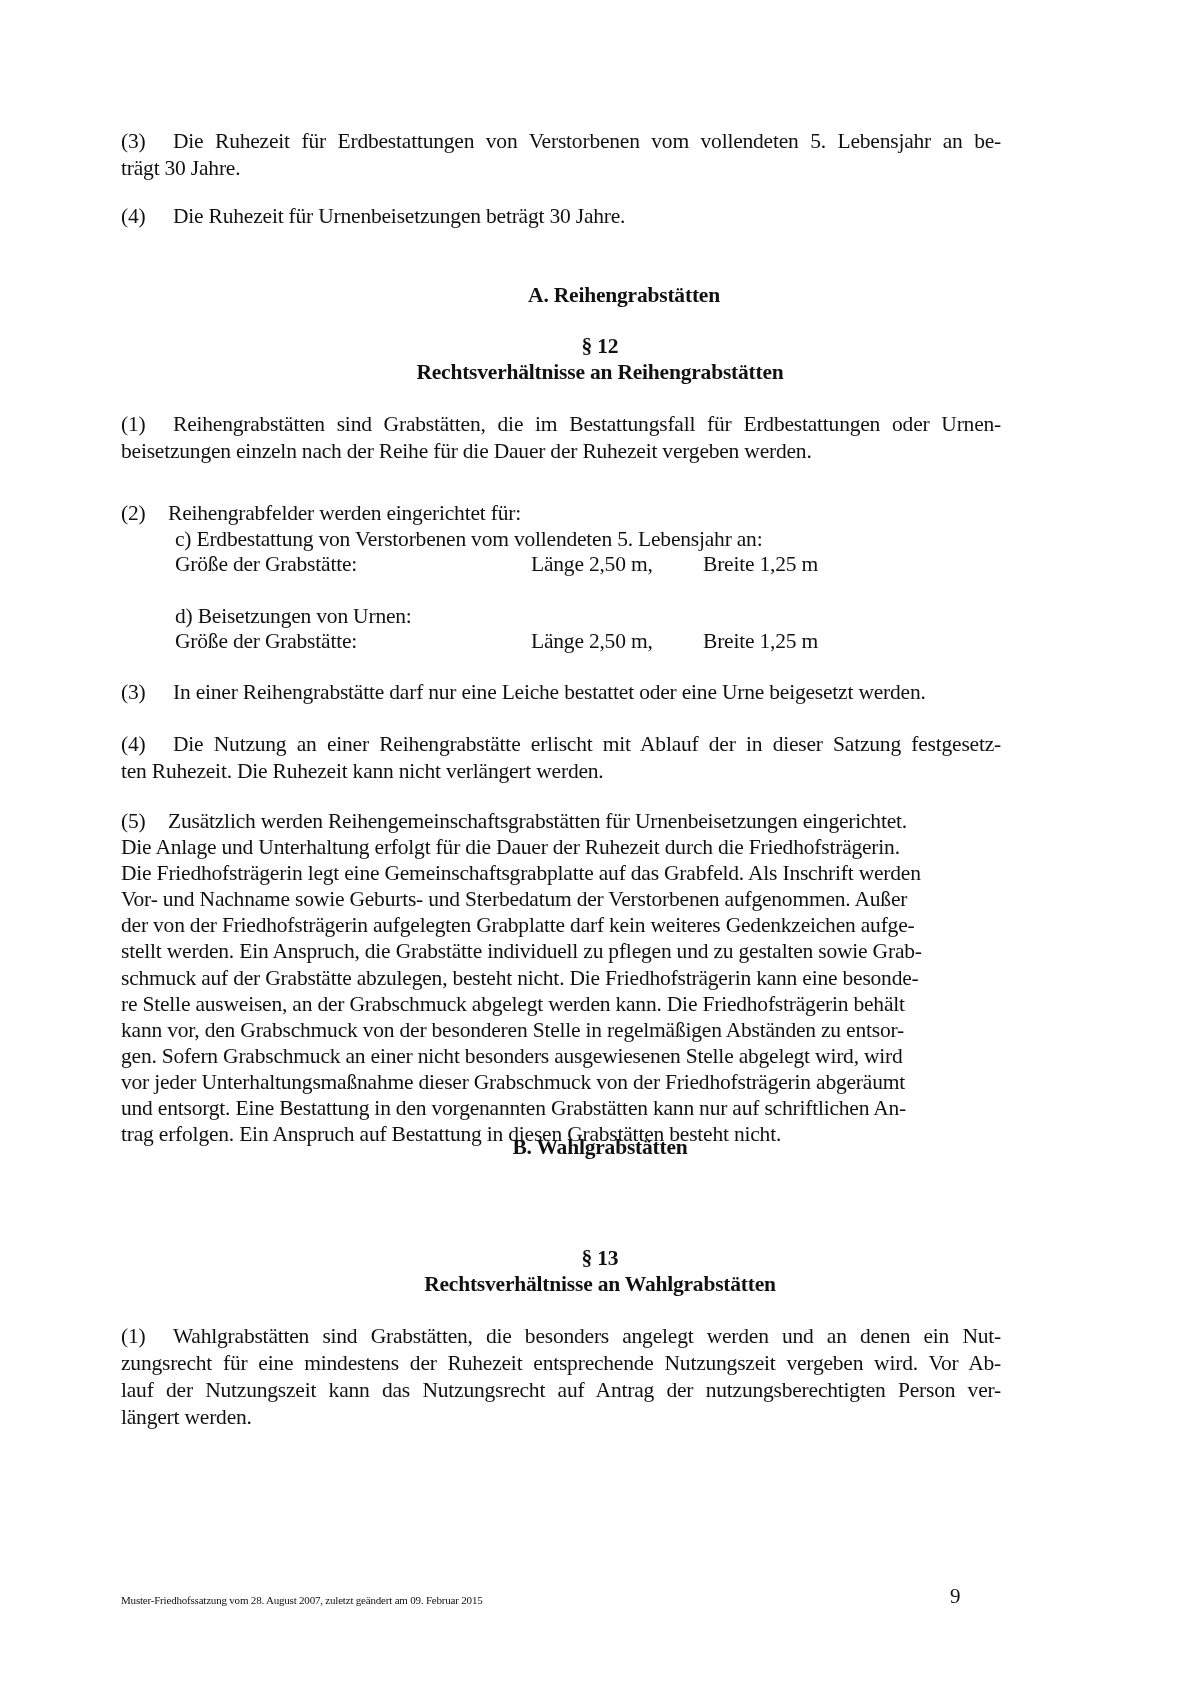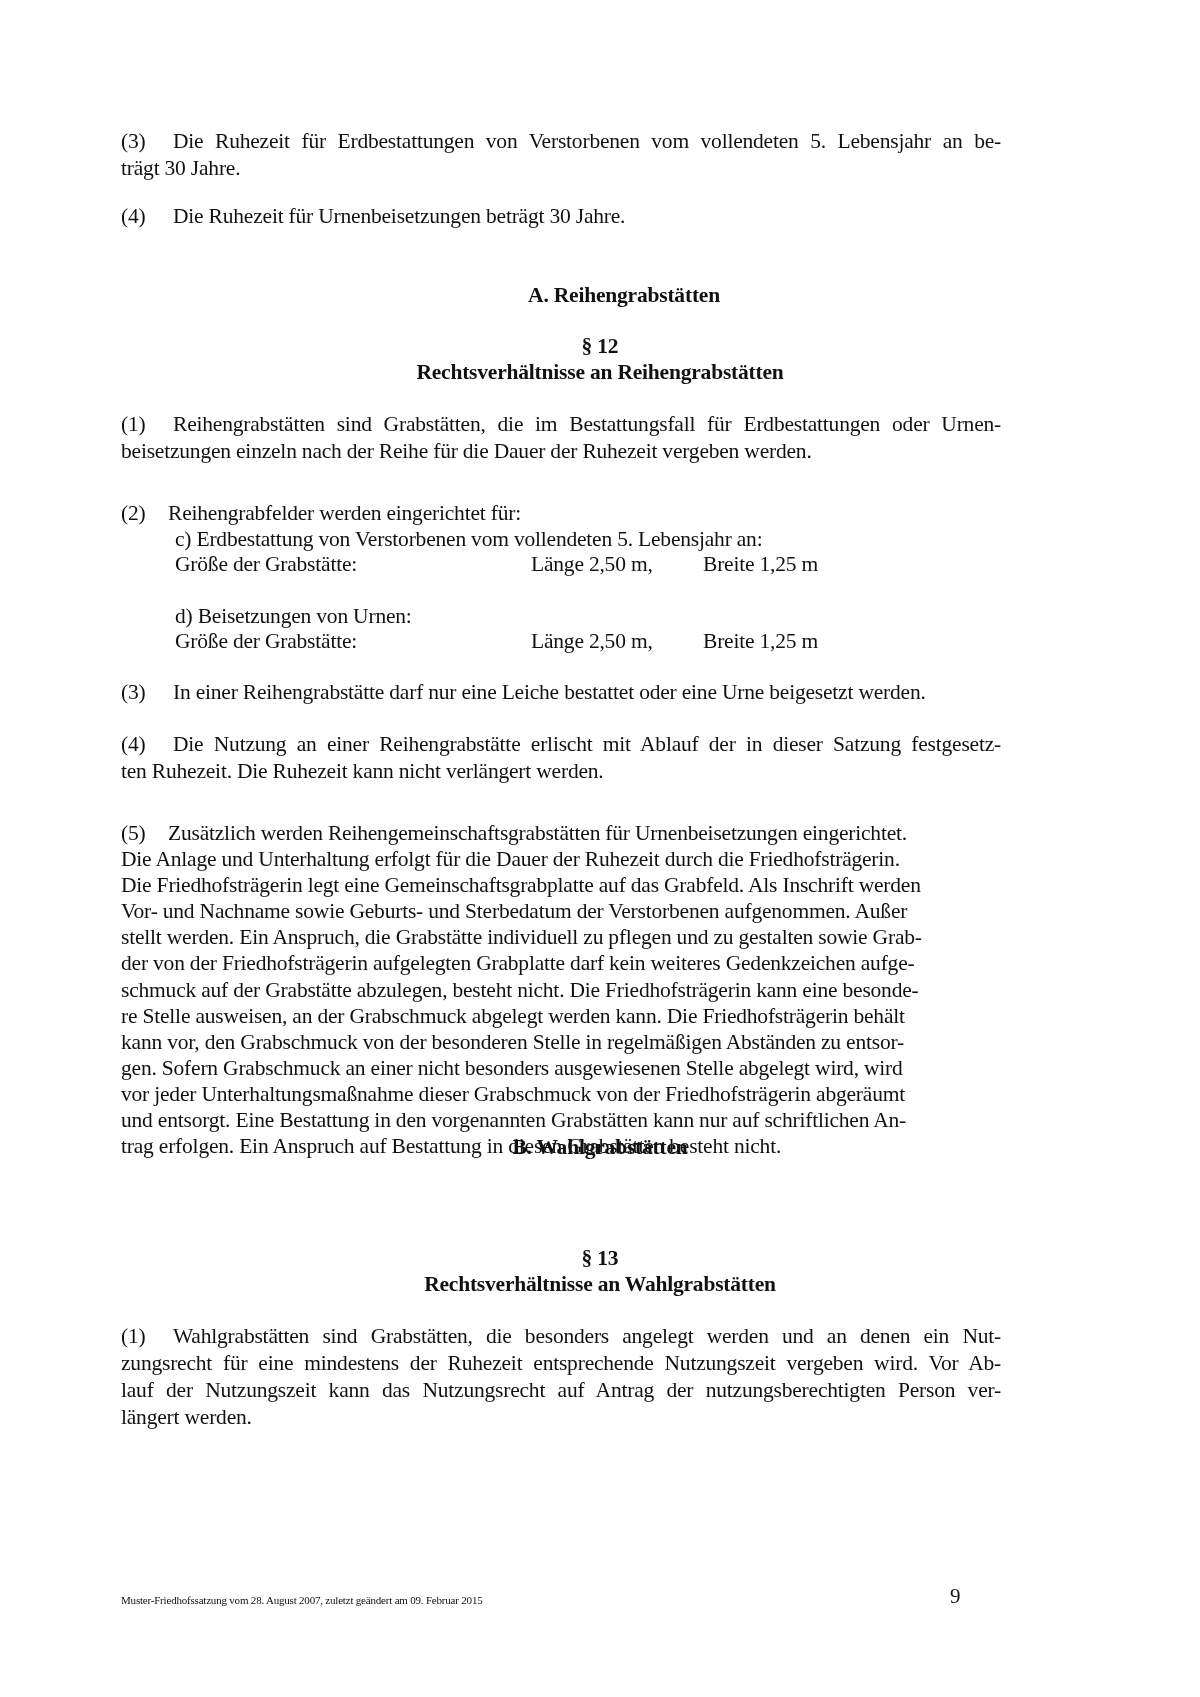--- a/index.html
+++ b/index.html
@@ -70,27 +70,27 @@
 
   <div class="text" style="top:679px;">
     <span class="num">(3)</span><span>In einer Reihengrabstätte darf nur eine Leiche bestattet oder eine Urne beigesetzt werden.</span>
   </div>
 
   <div class="text" style="top:731px;">
     <div style="text-align:justify;text-align-last:justify;font-family:Liberation Serif, serif;"><span class="num">(4)</span><span>Die Nutzung an einer Reihengrabstätte erlischt mit Ablauf der in dieser Satzung festgesetz-</span></div>
     <div>ten Ruhezeit. Die Ruhezeit kann nicht verlängert werden.</div>
   </div>
 
-  <div class="text" style="top:808px; line-height:26.1px;margin-top:12px;">
+  <div class="text" style="top:808px; line-height:26.1px;">
     <div><span class="num2">(5)</span><span>Zusätzlich werden Reihengemeinschaftsgrabstätten für Urnenbeisetzungen eingerichtet.</span></div>
     <div>Die Anlage und Unterhaltung erfolgt für die Dauer der Ruhezeit durch die Friedhofsträgerin.</div>
     <div>Die Friedhofsträgerin legt eine Gemeinschaftsgrabplatte auf das Grabfeld. Als Inschrift werden</div>
     <div>Vor- und Nachname sowie Geburts- und Sterbedatum der Verstorbenen aufgenommen. Außer</div>
+    <div>der von der Friedhofsträgerin aufgelegten Grabplatte darf kein weiteres Gedenkzeichen aufge-</div>
     <div>stellt werden. Ein Anspruch, die Grabstätte individuell zu pflegen und zu gestalten sowie Grab-</div>
-    <div>der von der Friedhofsträgerin aufgelegten Grabplatte darf kein weiteres Gedenkzeichen aufge-</div>
     <div>schmuck auf der Grabstätte abzulegen, besteht nicht. Die Friedhofsträgerin kann eine besonde-</div>
     <div>re Stelle ausweisen, an der Grabschmuck abgelegt werden kann. Die Friedhofsträgerin behält</div>
     <div>kann vor, den Grabschmuck von der besonderen Stelle in regelmäßigen Abständen zu entsor-</div>
     <div>gen. Sofern Grabschmuck an einer nicht besonders ausgewiesenen Stelle abgelegt wird, wird</div>
     <div>vor jeder Unterhaltungsmaßnahme dieser Grabschmuck von der Friedhofsträgerin abgeräumt</div>
     <div>und entsorgt. Eine Bestattung in den vorgenannten Grabstätten kann nur auf schriftlichen An-</div>
     <div>trag erfolgen. Ein Anspruch auf Bestattung in diesen Grabstätten besteht nicht.</div>
   </div>
 
   <div class="heading" style="top:1134px;">B. Wahlgrabstätten</div>

